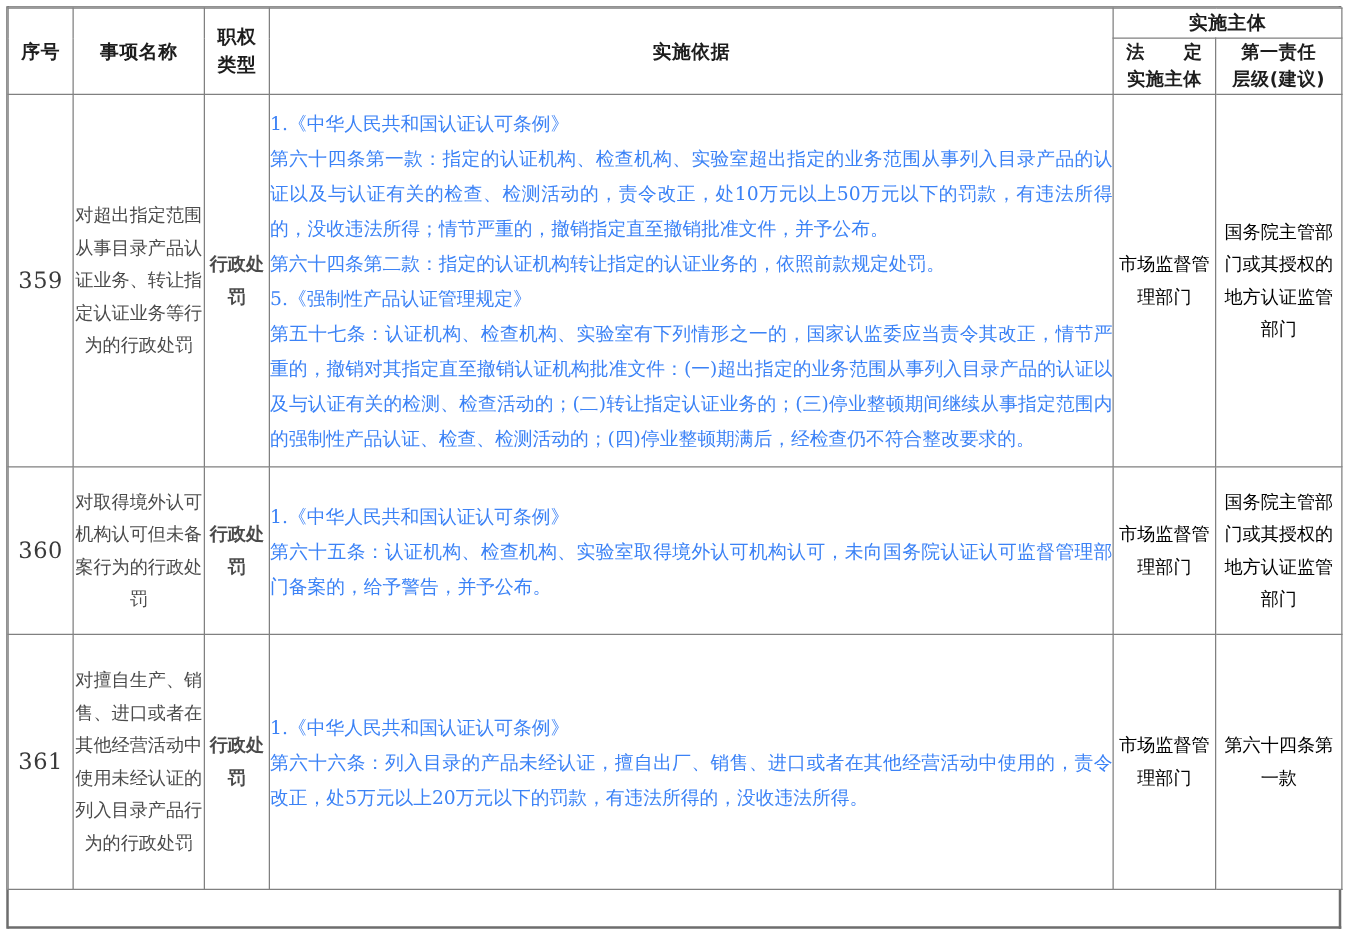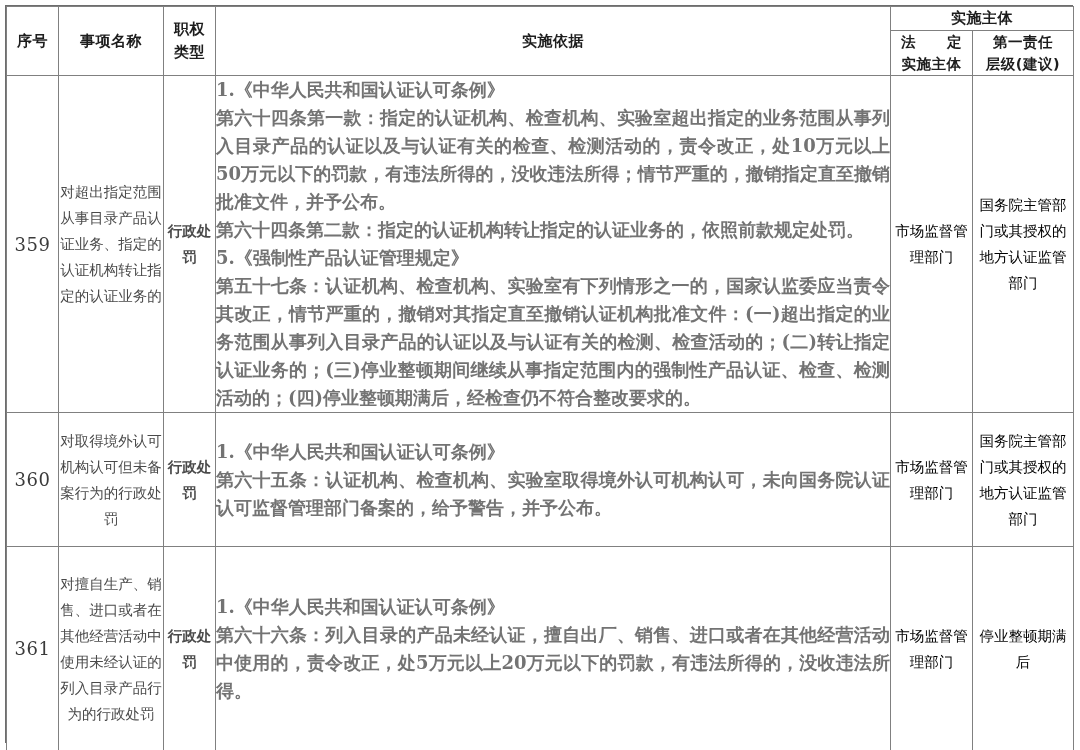--- a/index.html
+++ b/index.html
@@ -75,26 +75,25 @@
     text-align:center;
     font-size:14.5px;
     line-height:26px;
     color:#4a4a4a;
     padding:4px 2px;
     font-family:"DejaVu Serif","Liberation Serif",serif;
     font-weight:bold;
   }
   td.c-basis{
     text-align:left;
-    font-size:18px;
+    font-size:15px;
     line-height:28px;
-    color:#737373;
+    color:#3b82f6;
     padding:8px 10px 8px 9px;
     font-family:"DejaVu Serif","Liberation Serif",serif;
-    font-weight:bold;
   }
   td.c-org,td.c-level{
     text-align:center;
     font-size:14.5px;
     line-height:26px;
     color:#000000;
     padding:4px 3px;
     font-family:"DejaVu Serif","Liberation Serif",serif;
   }
   .basis-line{display:block;white-space:normal;}
@@ -140,21 +139,21 @@
           <span>第一责任</span><br>
           <span>层级(建议)</span>
         </th>
       </tr>
     </thead>
 
     <tbody>
 
       <tr style="height:298px">
         <td class="c-seq">359</td>
-        <td class="c-name">对超出指定范围从事目录产品认证业务、指定的认证机构转让指定的认证业务的</td>
+        <td class="c-name">对超出指定范围从事目录产品认证业务、转让指定认证业务等行为的行政处罚</td>
         <td class="c-type">行政处罚</td>
         <td class="c-basis">
           <span class="basis-line">1.《中华人民共和国认证认可条例》</span>
           <span class="basis-line flow">第六十四条第一款：指定的认证机构、检查机构、实验室超出指定的业务范围从事列入目录产品的认证以及与认证有关的检查、检测活动的，责令改正，处10万元以上50万元以下的罚款，有违法所得的，没收违法所得；情节严重的，撤销指定直至撤销批准文件，并予公布。</span>
           <span class="basis-line flow">第六十四条第二款：指定的认证机构转让指定的认证业务的，依照前款规定处罚。</span>
           <span class="basis-line">5.《强制性产品认证管理规定》</span>
           <span class="basis-line flow">第五十七条：认证机构、检查机构、实验室有下列情形之一的，国家认监委应当责令其改正，情节严重的，撤销对其指定直至撤销认证机构批准文件：(一)超出指定的业务范围从事列入目录产品的认证以及与认证有关的检测、检查活动的；(二)转让指定认证业务的；(三)停业整顿期间继续从事指定范围内的强制性产品认证、检查、检测活动的；(四)停业整顿期满后，经检查仍不符合整改要求的。</span>
         </td>
         <td class="c-org">市场监督管理部门</td>
         <td class="c-level">国务院主管部门或其授权的地方认证监管部门</td>
@@ -174,18 +173,18 @@
 
       <tr style="height:204px">
         <td class="c-seq">361</td>
         <td class="c-name">对擅自生产、销售、进口或者在其他经营活动中使用未经认证的列入目录产品行为的行政处罚</td>
         <td class="c-type">行政处罚</td>
         <td class="c-basis">
           <span class="basis-line">1.《中华人民共和国认证认可条例》</span>
           <span class="basis-line flow">第六十六条：列入目录的产品未经认证，擅自出厂、销售、进口或者在其他经营活动中使用的，责令改正，处5万元以上20万元以下的罚款，有违法所得的，没收违法所得。</span>
         </td>
         <td class="c-org">市场监督管理部门</td>
-        <td class="c-level">停业整顿期满后</td>
+        <td class="c-level">第六十四条第一款</td>
       </tr>
     </tbody>
   </table>
 
 </div>
 
 </body></html>

